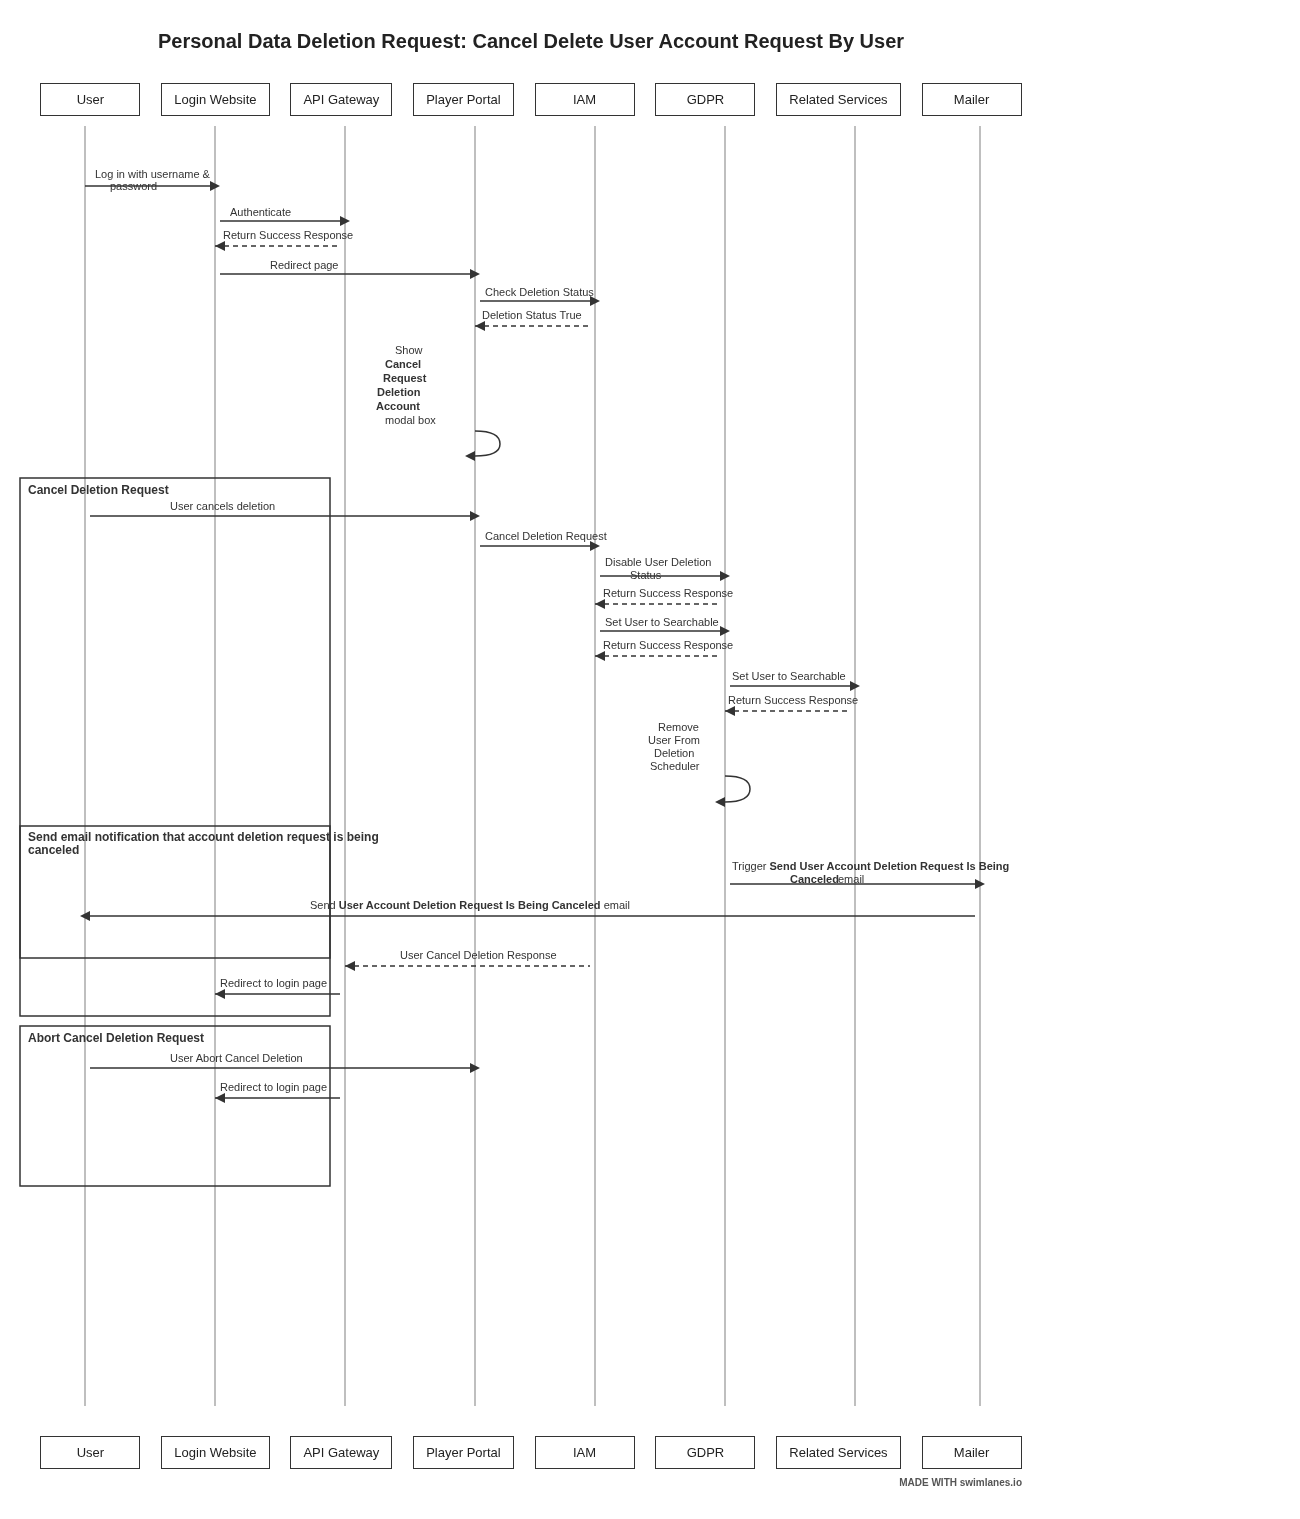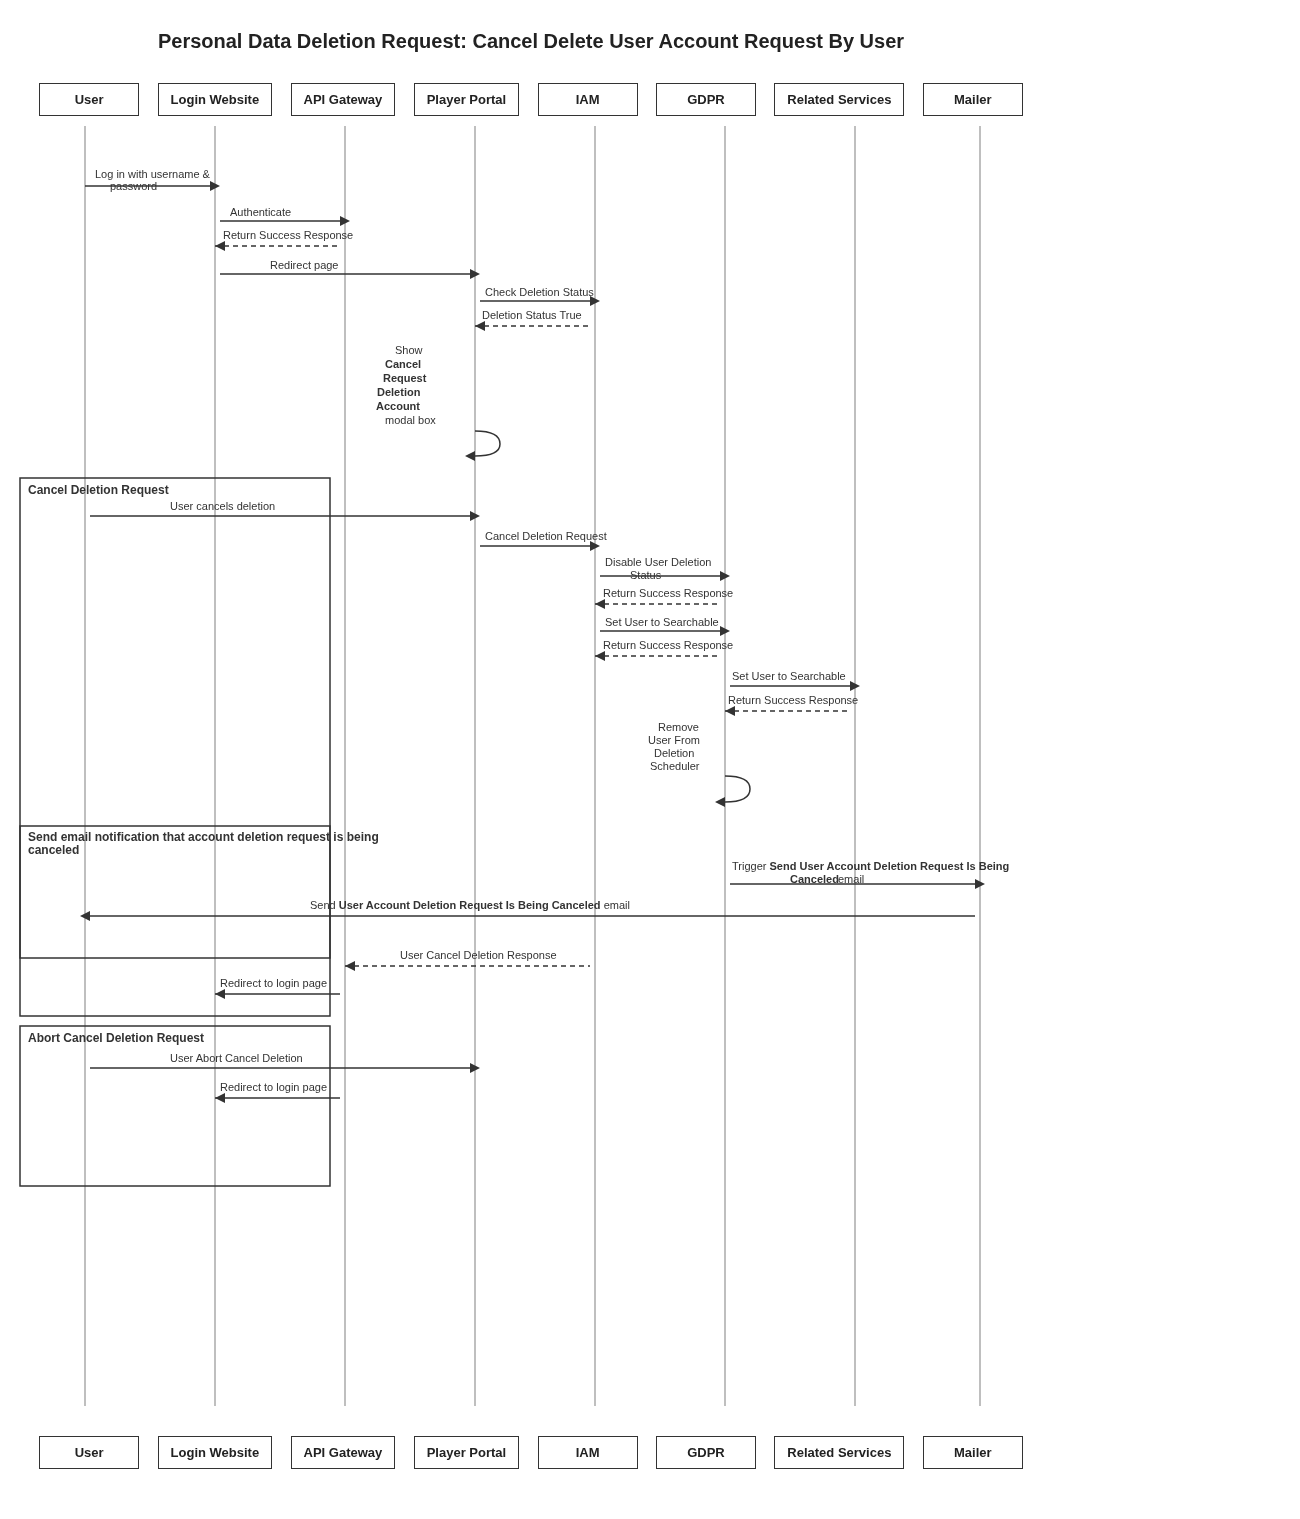--- a/index.html
+++ b/index.html
@@ -29,21 +29,21 @@
       display: flex;
       justify-content: space-around;
       margin-bottom: 10px;
       padding: 0 20px;
     }
     .lane-header {
       border: 1.5px solid #333;
       padding: 8px 12px;
       text-align: center;
       font-size: 13px;
-      font-weight: 700;
+      font-weight: 400;
       background: #fff;
       min-width: 100px;
       display: flex;
       align-items: center;
       justify-content: center;
     }
     
     .diagram-body {
       position: relative;
       width: 100%;
@@ -220,13 +220,17 @@
       <div class="lane-header">User</div>
       <div class="lane-header">Login Website</div>
       <div class="lane-header">API Gateway</div>
       <div class="lane-header">Player Portal</div>
       <div class="lane-header">IAM</div>
       <div class="lane-header">GDPR</div>
       <div class="lane-header">Related Services</div>
       <div class="lane-header">Mailer</div>
     </div>
 
+  <div class="swimlanes-credit">
+    <span>MADE WITH</span>
+    <span>swimlanes.io</span>
+  </div>
 </div>
 
 </body></html>

